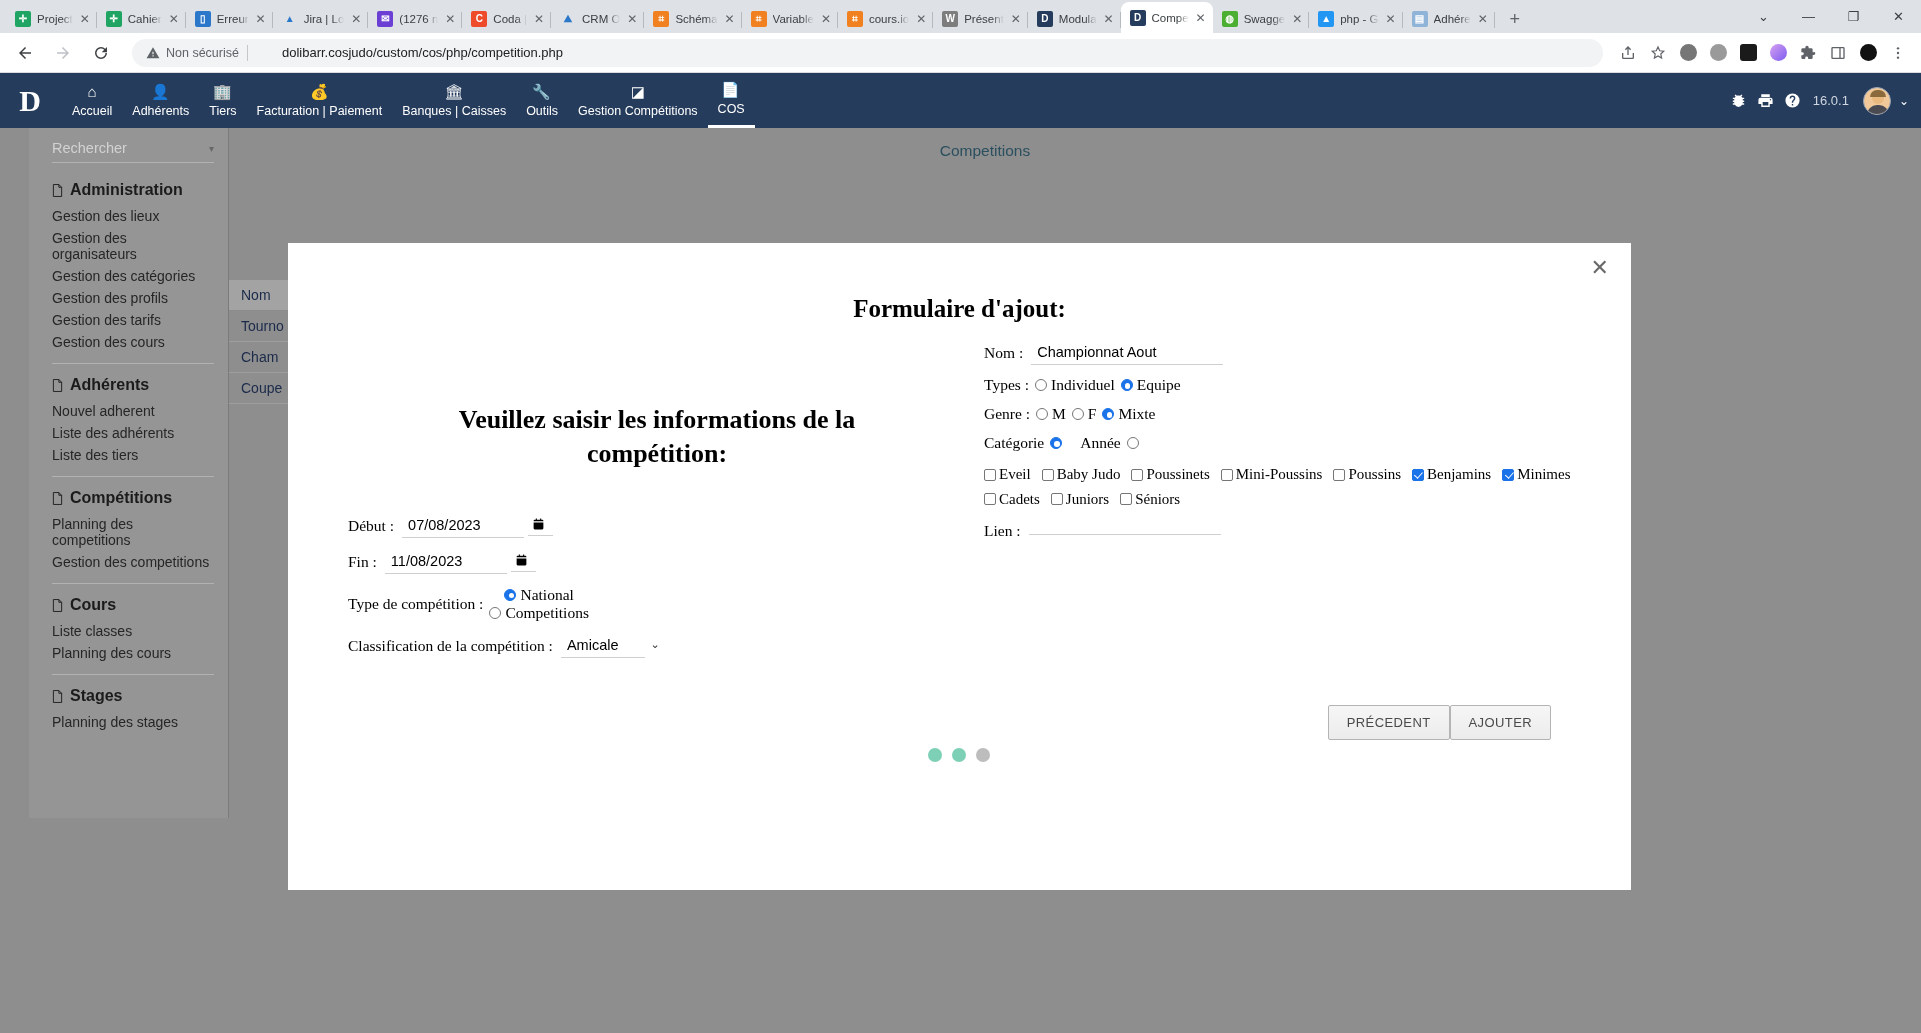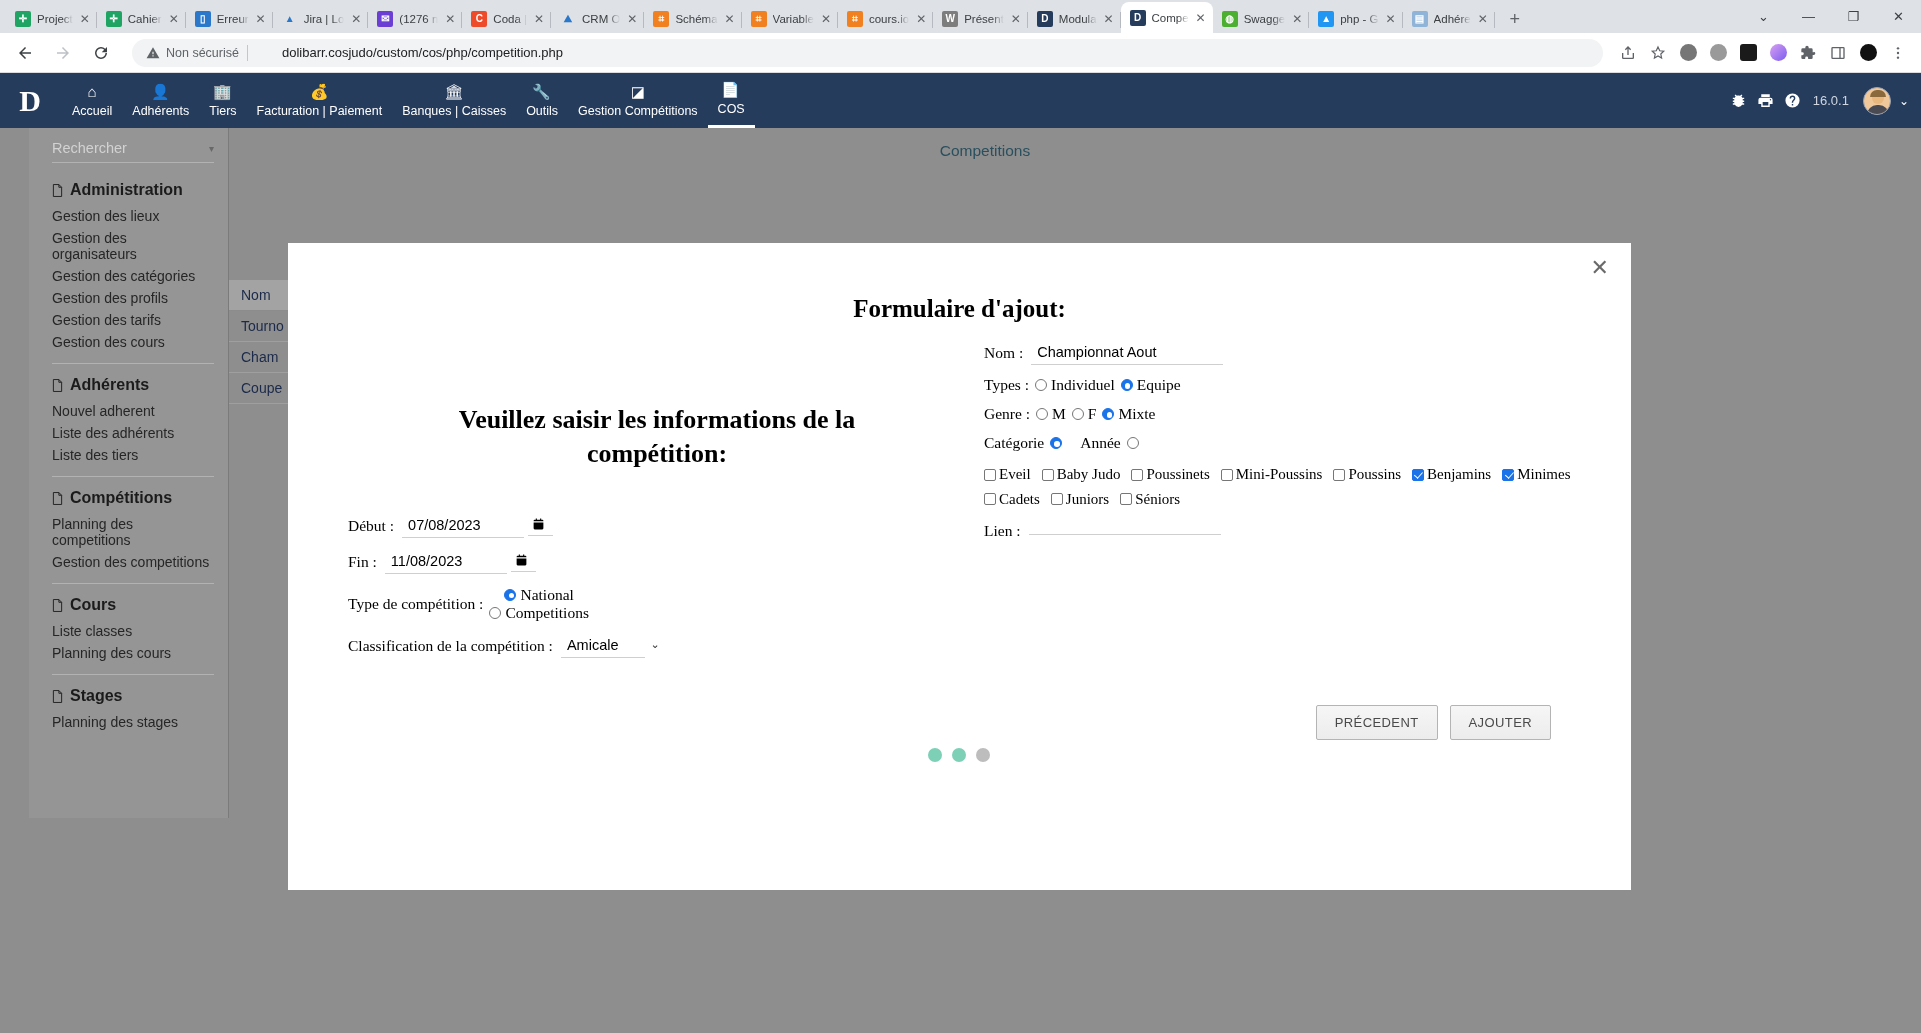--- a/index.html
+++ b/index.html
@@ -392,21 +392,21 @@
   }
   .cb-item {
     display: inline-flex; align-items: center;
     margin-right: 11px; white-space: nowrap;
     font-family: "Liberation Serif", serif; font-size: 15px;
   }
   #cb-rows { margin-bottom: 10px; line-height: 1.55; max-width: 600px; }
   #btn-row {
     position: absolute;
     right: 80px; bottom: 150px;
-    display: flex; gap: 12px; margin-left: 32px;
+    display: flex;  margin-left: 32px;
   }
   .mbtn {
     background: linear-gradient(#f6f6f6, #ececec);
     border: 1px solid #b4b4b4;
     border-radius: 2px;
     padding: 9px 18px;
     font-size: 13px;
     color: #4a4a4a;
     letter-spacing: .4px;
     font-family: "Liberation Sans", sans-serif;

